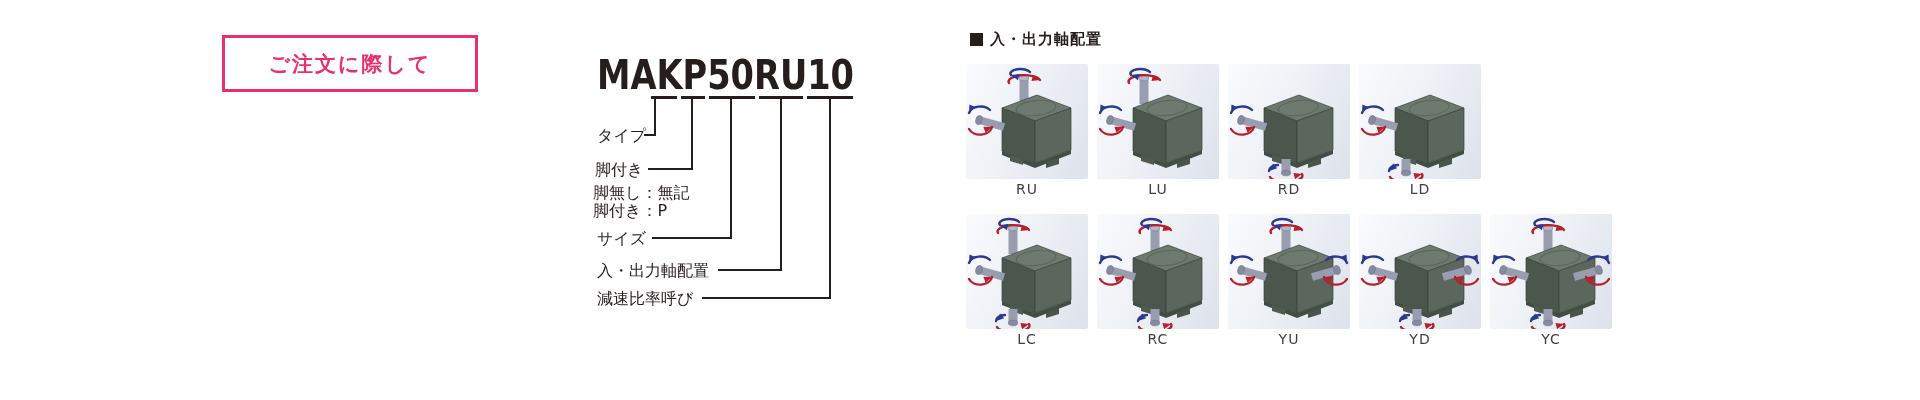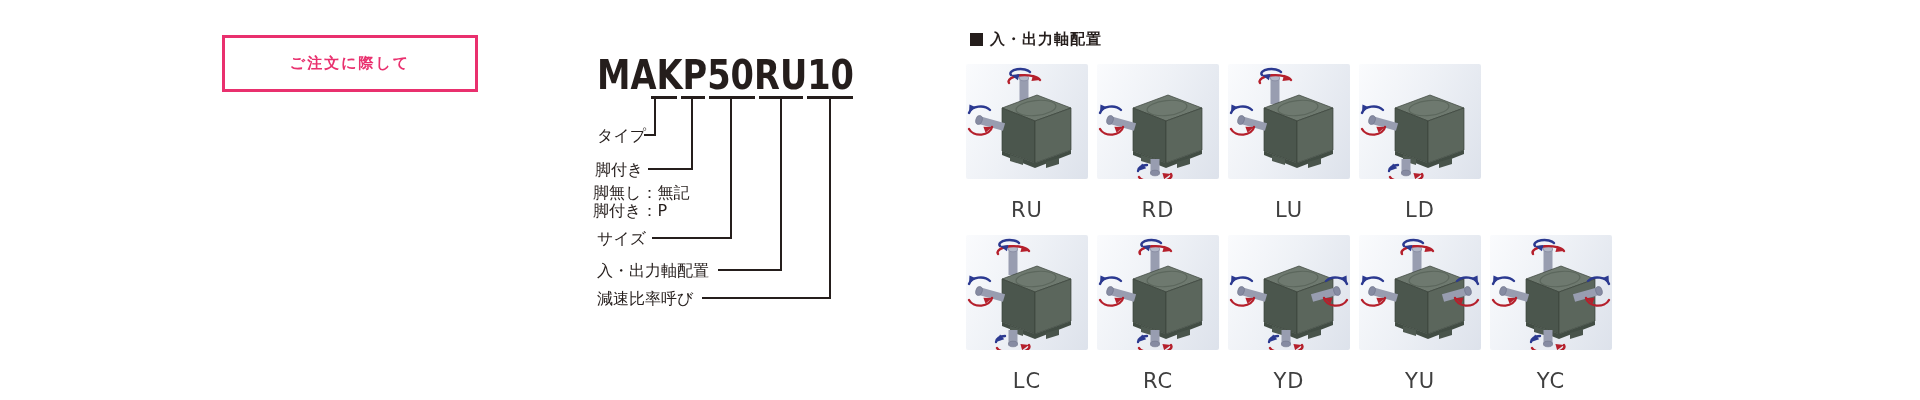--- a/index.html
+++ b/index.html
@@ -7,42 +7,42 @@
     position:relative;width:1920px;height:400px;background:#ffffff;overflow:hidden;
     font-family:"DejaVu Sans","Liberation Sans",sans-serif;color:#251e1c;
   }
   
   .order-box{
     position:absolute;left:222px;top:35px;width:250px;height:51px;
     border:3px solid #e9306e;display:flex;align-items:center;justify-content:center;
     box-sizing:content-box;background:#ffffff;
   }
   .order-box span{
-    font-size:15px;font-weight:bold;color:#e9306e;letter-spacing:2px;white-space:nowrap;
+    font-size:21px;font-weight:bold;color:#e9306e;letter-spacing:2px;white-space:nowrap;
   }
   
   .model-diagram{position:absolute;left:580px;top:40px;width:330px;height:300px;}
   .code-text{font-size:40px;font-weight:bold;fill:#251e1c;letter-spacing:0px;}
   .diagram-label{font-size:16px;fill:#251e1c;}
   .diagram-line{stroke:#251e1c;stroke-width:2;fill:none;}
   .diagram-bar{fill:#251e1c;}
   
   .arr-section{position:absolute;left:966px;top:30px;}
   .arr-heading{display:flex;align-items:center;margin-left:4px;height:19px;}
   .arr-heading .bullet{width:13px;height:13px;background:#251e1c;margin-right:7px;flex:0 0 auto;}
   .arr-heading .htext{font-size:15px;font-weight:600;letter-spacing:1px;white-space:nowrap;}
   .unit-row{display:flex;gap:9px;margin-top:15px;}
   .unit-cell{display:flex;flex-direction:column;align-items:center;width:122px;}
   .tile{
     width:122px;height:115px;
     background:linear-gradient(115deg,#fafbfd 0%,#eef1f6 45%,#dde2eb 100%);
     border-radius:2px;
   }
   .tile svg{display:block;}
-  .unit-label{margin-top:22px;font-size:21px;line-height:19px;color:#3f3f3f;letter-spacing:1px;}
+  .unit-label{margin-top:1px;font-size:14px;line-height:19px;color:#3f3f3f;letter-spacing:1px;}
 </style>
 </head>
 <body>
 
 <div class="page">
 
   <div class="order-box">
     <span>ご注文に際して</span>
   </div>
 
@@ -105,20 +105,46 @@
                 <polygon points="0,0 -8,-3.2 -8,3.2" fill="#b5202c" transform="translate(74,16) rotate(15)"></polygon>
                 <path d="M64,8 A9,4 0 0 0 45,11" fill="none" stroke="#2b3990" stroke-width="2.4" stroke-linecap="round"></path>
                 <polygon points="0,0 -8,-3.2 -8,3.2" fill="#2b3990" transform="translate(45,11) rotate(195)"></polygon>
               </svg>
             </div>
             <div class="unit-label">RU</div>
           </div>
           <div class="unit-cell">
             <div class="tile">
               <svg width="122" height="115" viewBox="0 0 122 115">
+                <line x1="47" y1="14" x2="47" y2="40" stroke="#989db0" stroke-width="9"></line>
+            <ellipse cx="47" cy="14" rx="4.6" ry="2.8" fill="#b3b8c8" stroke="#7d8298" stroke-width="0.6"></ellipse>
+      <path d="M36,44 L71,31 L105,44 L69,57 Z" fill="#6e796f" stroke="#39423a" stroke-width="0.7"></path>
+      <ellipse cx="70" cy="44" rx="20" ry="7.5" fill="none" stroke="#5c675d" stroke-width="1.2" transform="rotate(-6 70 44)"></ellipse>
+      <path d="M36,44 L69,57 L69,99 L36,87 Z" fill="#4b564d" stroke="#39423a" stroke-width="0.7"></path>
+      <path d="M69,57 L105,44 L105,86 L69,99 Z" fill="#5b665c" stroke="#39423a" stroke-width="0.7"></path>
+      <path d="M36,87 L69,99 L105,86 L105,90 L69,104 L36,91 Z" fill="#424d44"></path>
+      <path d="M44,91 l13,4 v6 l-13,-4 z" fill="#4f5a51"></path>
+      <path d="M80,98 l13,-4 v6 l-13,4 z" fill="#49544b"></path>
+                <line x1="13" y1="56" x2="38" y2="63" stroke="#989db0" stroke-width="8"></line>
+            <ellipse cx="13" cy="56" rx="3.2" ry="4.6" fill="#868ba2" stroke="#6e7389" stroke-width="0.6" transform="rotate(15 13 56)"></ellipse>
+                <path d="M24,46 A12,9 0 0 0 3,49" fill="none" stroke="#2b3990" stroke-width="2.4" stroke-linecap="round"></path>
+                <polygon points="0,0 -8,-3.2 -8,3.2" fill="#2b3990" transform="translate(3,49) rotate(115)"></polygon>
+                <path d="M3,65 A12,9 0 0 0 26,63" fill="none" stroke="#b5202c" stroke-width="2.4" stroke-linecap="round"></path>
+                <polygon points="0,0 -8,-3.2 -8,3.2" fill="#b5202c" transform="translate(26,63) rotate(-20)"></polygon>
+                <path d="M32,19 A15,6 0 0 1 63,16" fill="none" stroke="#b5202c" stroke-width="2.4" stroke-linecap="round"></path>
+                <polygon points="0,0 -8,-3.2 -8,3.2" fill="#b5202c" transform="translate(63,16) rotate(15)"></polygon>
+                <path d="M53,8 A9,4 0 0 0 34,11" fill="none" stroke="#2b3990" stroke-width="2.4" stroke-linecap="round"></path>
+                <polygon points="0,0 -8,-3.2 -8,3.2" fill="#2b3990" transform="translate(34,11) rotate(195)"></polygon>
+              </svg>
+            </div>
+            <div class="unit-label">LU</div>
+          </div>
+          <div class="unit-cell">
+            <div class="tile">
+              <svg width="122" height="115" viewBox="0 0 122 115">
       <path d="M36,44 L71,31 L105,44 L69,57 Z" fill="#6e796f" stroke="#39423a" stroke-width="0.7"></path>
       <ellipse cx="70" cy="44" rx="20" ry="7.5" fill="none" stroke="#5c675d" stroke-width="1.2" transform="rotate(-6 70 44)"></ellipse>
       <path d="M36,44 L69,57 L69,99 L36,87 Z" fill="#4b564d" stroke="#39423a" stroke-width="0.7"></path>
       <path d="M69,57 L105,44 L105,86 L69,99 Z" fill="#5b665c" stroke="#39423a" stroke-width="0.7"></path>
       <path d="M36,87 L69,99 L105,86 L105,90 L69,104 L36,91 Z" fill="#424d44"></path>
       <path d="M44,91 l13,4 v6 l-13,-4 z" fill="#4f5a51"></path>
       <path d="M80,98 l13,-4 v6 l-13,4 z" fill="#49544b"></path>
                 <line x1="58" y1="95" x2="58" y2="109" stroke="#989db0" stroke-width="9"></line>
             <ellipse cx="58" cy="109" rx="4.6" ry="2.8" fill="#868ba2" stroke="#6e7389" stroke-width="0.6"></ellipse>
                 <path d="M50,101 A9,6 0 0 0 41,107" fill="none" stroke="#2b3990" stroke-width="2.4" stroke-linecap="round"></path>
@@ -131,46 +157,20 @@
                 <polygon points="0,0 -8,-3.2 -8,3.2" fill="#2b3990" transform="translate(3,49) rotate(115)"></polygon>
                 <path d="M3,65 A12,9 0 0 0 26,63" fill="none" stroke="#b5202c" stroke-width="2.4" stroke-linecap="round"></path>
                 <polygon points="0,0 -8,-3.2 -8,3.2" fill="#b5202c" transform="translate(26,63) rotate(-20)"></polygon>
               </svg>
             </div>
             <div class="unit-label">RD</div>
           </div>
           <div class="unit-cell">
             <div class="tile">
               <svg width="122" height="115" viewBox="0 0 122 115">
-                <line x1="47" y1="14" x2="47" y2="40" stroke="#989db0" stroke-width="9"></line>
-            <ellipse cx="47" cy="14" rx="4.6" ry="2.8" fill="#b3b8c8" stroke="#7d8298" stroke-width="0.6"></ellipse>
-      <path d="M36,44 L71,31 L105,44 L69,57 Z" fill="#6e796f" stroke="#39423a" stroke-width="0.7"></path>
-      <ellipse cx="70" cy="44" rx="20" ry="7.5" fill="none" stroke="#5c675d" stroke-width="1.2" transform="rotate(-6 70 44)"></ellipse>
-      <path d="M36,44 L69,57 L69,99 L36,87 Z" fill="#4b564d" stroke="#39423a" stroke-width="0.7"></path>
-      <path d="M69,57 L105,44 L105,86 L69,99 Z" fill="#5b665c" stroke="#39423a" stroke-width="0.7"></path>
-      <path d="M36,87 L69,99 L105,86 L105,90 L69,104 L36,91 Z" fill="#424d44"></path>
-      <path d="M44,91 l13,4 v6 l-13,-4 z" fill="#4f5a51"></path>
-      <path d="M80,98 l13,-4 v6 l-13,4 z" fill="#49544b"></path>
-                <line x1="13" y1="56" x2="38" y2="63" stroke="#989db0" stroke-width="8"></line>
-            <ellipse cx="13" cy="56" rx="3.2" ry="4.6" fill="#868ba2" stroke="#6e7389" stroke-width="0.6" transform="rotate(15 13 56)"></ellipse>
-                <path d="M24,46 A12,9 0 0 0 3,49" fill="none" stroke="#2b3990" stroke-width="2.4" stroke-linecap="round"></path>
-                <polygon points="0,0 -8,-3.2 -8,3.2" fill="#2b3990" transform="translate(3,49) rotate(115)"></polygon>
-                <path d="M3,65 A12,9 0 0 0 26,63" fill="none" stroke="#b5202c" stroke-width="2.4" stroke-linecap="round"></path>
-                <polygon points="0,0 -8,-3.2 -8,3.2" fill="#b5202c" transform="translate(26,63) rotate(-20)"></polygon>
-                <path d="M32,19 A15,6 0 0 1 63,16" fill="none" stroke="#b5202c" stroke-width="2.4" stroke-linecap="round"></path>
-                <polygon points="0,0 -8,-3.2 -8,3.2" fill="#b5202c" transform="translate(63,16) rotate(15)"></polygon>
-                <path d="M53,8 A9,4 0 0 0 34,11" fill="none" stroke="#2b3990" stroke-width="2.4" stroke-linecap="round"></path>
-                <polygon points="0,0 -8,-3.2 -8,3.2" fill="#2b3990" transform="translate(34,11) rotate(195)"></polygon>
-              </svg>
-            </div>
-            <div class="unit-label">LU</div>
-          </div>
-          <div class="unit-cell">
-            <div class="tile">
-              <svg width="122" height="115" viewBox="0 0 122 115">
       <path d="M36,44 L71,31 L105,44 L69,57 Z" fill="#6e796f" stroke="#39423a" stroke-width="0.7"></path>
       <ellipse cx="70" cy="44" rx="20" ry="7.5" fill="none" stroke="#5c675d" stroke-width="1.2" transform="rotate(-6 70 44)"></ellipse>
       <path d="M36,44 L69,57 L69,99 L36,87 Z" fill="#4b564d" stroke="#39423a" stroke-width="0.7"></path>
       <path d="M69,57 L105,44 L105,86 L69,99 Z" fill="#5b665c" stroke="#39423a" stroke-width="0.7"></path>
       <path d="M36,87 L69,99 L105,86 L105,90 L69,104 L36,91 Z" fill="#424d44"></path>
       <path d="M44,91 l13,4 v6 l-13,-4 z" fill="#4f5a51"></path>
       <path d="M80,98 l13,-4 v6 l-13,4 z" fill="#49544b"></path>
                 <line x1="47" y1="95" x2="47" y2="109" stroke="#989db0" stroke-width="9"></line>
             <ellipse cx="47" cy="109" rx="4.6" ry="2.8" fill="#868ba2" stroke="#6e7389" stroke-width="0.6"></ellipse>
                 <path d="M39,101 A9,6 0 0 0 30,107" fill="none" stroke="#2b3990" stroke-width="2.4" stroke-linecap="round"></path>
@@ -245,52 +245,20 @@
                 <polygon points="0,0 -8,-3.2 -8,3.2" fill="#2b3990" transform="translate(3,49) rotate(115)"></polygon>
                 <path d="M3,65 A12,9 0 0 0 26,63" fill="none" stroke="#b5202c" stroke-width="2.4" stroke-linecap="round"></path>
                 <polygon points="0,0 -8,-3.2 -8,3.2" fill="#b5202c" transform="translate(26,63) rotate(-20)"></polygon>
                 <path d="M43,19 A15,6 0 0 1 74,16" fill="none" stroke="#b5202c" stroke-width="2.4" stroke-linecap="round"></path>
                 <polygon points="0,0 -8,-3.2 -8,3.2" fill="#b5202c" transform="translate(74,16) rotate(15)"></polygon>
                 <path d="M64,8 A9,4 0 0 0 45,11" fill="none" stroke="#2b3990" stroke-width="2.4" stroke-linecap="round"></path>
                 <polygon points="0,0 -8,-3.2 -8,3.2" fill="#2b3990" transform="translate(45,11) rotate(195)"></polygon>
               </svg>
             </div>
             <div class="unit-label">RC</div>
-          </div>
-          <div class="unit-cell">
-            <div class="tile">
-              <svg width="122" height="115" viewBox="0 0 122 115">
-      <path d="M36,44 L71,31 L105,44 L69,57 Z" fill="#6e796f" stroke="#39423a" stroke-width="0.7"></path>
-      <ellipse cx="70" cy="44" rx="20" ry="7.5" fill="none" stroke="#5c675d" stroke-width="1.2" transform="rotate(-6 70 44)"></ellipse>
-      <path d="M36,44 L69,57 L69,99 L36,87 Z" fill="#4b564d" stroke="#39423a" stroke-width="0.7"></path>
-      <path d="M69,57 L105,44 L105,86 L69,99 Z" fill="#5b665c" stroke="#39423a" stroke-width="0.7"></path>
-      <path d="M36,87 L69,99 L105,86 L105,90 L69,104 L36,91 Z" fill="#424d44"></path>
-      <path d="M44,91 l13,4 v6 l-13,-4 z" fill="#4f5a51"></path>
-      <path d="M80,98 l13,-4 v6 l-13,4 z" fill="#49544b"></path>
-                <line x1="58" y1="95" x2="58" y2="109" stroke="#989db0" stroke-width="9"></line>
-            <ellipse cx="58" cy="109" rx="4.6" ry="2.8" fill="#868ba2" stroke="#6e7389" stroke-width="0.6"></ellipse>
-                <path d="M50,101 A9,6 0 0 0 41,107" fill="none" stroke="#2b3990" stroke-width="2.4" stroke-linecap="round"></path>
-                <polygon points="0,0 -8,-3.2 -8,3.2" fill="#2b3990" transform="translate(41,107) rotate(140)"></polygon>
-                <path d="M42,113 A15,6 0 0 0 74,110" fill="none" stroke="#b5202c" stroke-width="2.4" stroke-linecap="round"></path>
-                <polygon points="0,0 -8,-3.2 -8,3.2" fill="#b5202c" transform="translate(74,110) rotate(-15)"></polygon>
-                <line x1="13" y1="56" x2="38" y2="63" stroke="#989db0" stroke-width="8"></line>
-            <ellipse cx="13" cy="56" rx="3.2" ry="4.6" fill="#868ba2" stroke="#6e7389" stroke-width="0.6" transform="rotate(15 13 56)"></ellipse>
-                <path d="M24,46 A12,9 0 0 0 3,49" fill="none" stroke="#2b3990" stroke-width="2.4" stroke-linecap="round"></path>
-                <polygon points="0,0 -8,-3.2 -8,3.2" fill="#2b3990" transform="translate(3,49) rotate(115)"></polygon>
-                <path d="M3,65 A12,9 0 0 0 26,63" fill="none" stroke="#b5202c" stroke-width="2.4" stroke-linecap="round"></path>
-                <polygon points="0,0 -8,-3.2 -8,3.2" fill="#b5202c" transform="translate(26,63) rotate(-20)"></polygon>
-                <line x1="109" y1="56" x2="84" y2="63" stroke="#989db0" stroke-width="8"></line>
-            <ellipse cx="109" cy="56" rx="3.2" ry="4.6" fill="#868ba2" stroke="#6e7389" stroke-width="0.6" transform="rotate(-15 109 56)"></ellipse>
-                <path d="M98,46 A12,9 0 0 1 119,49" fill="none" stroke="#2b3990" stroke-width="2.4" stroke-linecap="round"></path>
-                <polygon points="0,0 -8,-3.2 -8,3.2" fill="#2b3990" transform="translate(119,49) rotate(65)"></polygon>
-                <path d="M119,65 A12,9 0 0 1 96,63" fill="none" stroke="#b5202c" stroke-width="2.4" stroke-linecap="round"></path>
-                <polygon points="0,0 -8,-3.2 -8,3.2" fill="#b5202c" transform="translate(96,63) rotate(200)"></polygon>
-              </svg>
-            </div>
-            <div class="unit-label">YD</div>
           </div>
           <div class="unit-cell">
             <div class="tile">
               <svg width="122" height="115" viewBox="0 0 122 115">
                 <line x1="58" y1="14" x2="58" y2="40" stroke="#989db0" stroke-width="9"></line>
             <ellipse cx="58" cy="14" rx="4.6" ry="2.8" fill="#b3b8c8" stroke="#7d8298" stroke-width="0.6"></ellipse>
       <path d="M36,44 L71,31 L105,44 L69,57 Z" fill="#6e796f" stroke="#39423a" stroke-width="0.7"></path>
       <ellipse cx="70" cy="44" rx="20" ry="7.5" fill="none" stroke="#5c675d" stroke-width="1.2" transform="rotate(-6 70 44)"></ellipse>
       <path d="M36,44 L69,57 L69,99 L36,87 Z" fill="#4b564d" stroke="#39423a" stroke-width="0.7"></path>
       <path d="M69,57 L105,44 L105,86 L69,99 Z" fill="#5b665c" stroke="#39423a" stroke-width="0.7"></path>
@@ -313,20 +281,52 @@
                 <polygon points="0,0 -8,-3.2 -8,3.2" fill="#b5202c" transform="translate(74,16) rotate(15)"></polygon>
                 <path d="M64,8 A9,4 0 0 0 45,11" fill="none" stroke="#2b3990" stroke-width="2.4" stroke-linecap="round"></path>
                 <polygon points="0,0 -8,-3.2 -8,3.2" fill="#2b3990" transform="translate(45,11) rotate(195)"></polygon>
               </svg>
             </div>
             <div class="unit-label">YU</div>
           </div>
           <div class="unit-cell">
             <div class="tile">
               <svg width="122" height="115" viewBox="0 0 122 115">
+      <path d="M36,44 L71,31 L105,44 L69,57 Z" fill="#6e796f" stroke="#39423a" stroke-width="0.7"></path>
+      <ellipse cx="70" cy="44" rx="20" ry="7.5" fill="none" stroke="#5c675d" stroke-width="1.2" transform="rotate(-6 70 44)"></ellipse>
+      <path d="M36,44 L69,57 L69,99 L36,87 Z" fill="#4b564d" stroke="#39423a" stroke-width="0.7"></path>
+      <path d="M69,57 L105,44 L105,86 L69,99 Z" fill="#5b665c" stroke="#39423a" stroke-width="0.7"></path>
+      <path d="M36,87 L69,99 L105,86 L105,90 L69,104 L36,91 Z" fill="#424d44"></path>
+      <path d="M44,91 l13,4 v6 l-13,-4 z" fill="#4f5a51"></path>
+      <path d="M80,98 l13,-4 v6 l-13,4 z" fill="#49544b"></path>
+                <line x1="58" y1="95" x2="58" y2="109" stroke="#989db0" stroke-width="9"></line>
+            <ellipse cx="58" cy="109" rx="4.6" ry="2.8" fill="#868ba2" stroke="#6e7389" stroke-width="0.6"></ellipse>
+                <path d="M50,101 A9,6 0 0 0 41,107" fill="none" stroke="#2b3990" stroke-width="2.4" stroke-linecap="round"></path>
+                <polygon points="0,0 -8,-3.2 -8,3.2" fill="#2b3990" transform="translate(41,107) rotate(140)"></polygon>
+                <path d="M42,113 A15,6 0 0 0 74,110" fill="none" stroke="#b5202c" stroke-width="2.4" stroke-linecap="round"></path>
+                <polygon points="0,0 -8,-3.2 -8,3.2" fill="#b5202c" transform="translate(74,110) rotate(-15)"></polygon>
+                <line x1="13" y1="56" x2="38" y2="63" stroke="#989db0" stroke-width="8"></line>
+            <ellipse cx="13" cy="56" rx="3.2" ry="4.6" fill="#868ba2" stroke="#6e7389" stroke-width="0.6" transform="rotate(15 13 56)"></ellipse>
+                <path d="M24,46 A12,9 0 0 0 3,49" fill="none" stroke="#2b3990" stroke-width="2.4" stroke-linecap="round"></path>
+                <polygon points="0,0 -8,-3.2 -8,3.2" fill="#2b3990" transform="translate(3,49) rotate(115)"></polygon>
+                <path d="M3,65 A12,9 0 0 0 26,63" fill="none" stroke="#b5202c" stroke-width="2.4" stroke-linecap="round"></path>
+                <polygon points="0,0 -8,-3.2 -8,3.2" fill="#b5202c" transform="translate(26,63) rotate(-20)"></polygon>
+                <line x1="109" y1="56" x2="84" y2="63" stroke="#989db0" stroke-width="8"></line>
+            <ellipse cx="109" cy="56" rx="3.2" ry="4.6" fill="#868ba2" stroke="#6e7389" stroke-width="0.6" transform="rotate(-15 109 56)"></ellipse>
+                <path d="M98,46 A12,9 0 0 1 119,49" fill="none" stroke="#2b3990" stroke-width="2.4" stroke-linecap="round"></path>
+                <polygon points="0,0 -8,-3.2 -8,3.2" fill="#2b3990" transform="translate(119,49) rotate(65)"></polygon>
+                <path d="M119,65 A12,9 0 0 1 96,63" fill="none" stroke="#b5202c" stroke-width="2.4" stroke-linecap="round"></path>
+                <polygon points="0,0 -8,-3.2 -8,3.2" fill="#b5202c" transform="translate(96,63) rotate(200)"></polygon>
+              </svg>
+            </div>
+            <div class="unit-label">YD</div>
+          </div>
+          <div class="unit-cell">
+            <div class="tile">
+              <svg width="122" height="115" viewBox="0 0 122 115">
                 <line x1="58" y1="14" x2="58" y2="40" stroke="#989db0" stroke-width="9"></line>
             <ellipse cx="58" cy="14" rx="4.6" ry="2.8" fill="#b3b8c8" stroke="#7d8298" stroke-width="0.6"></ellipse>
       <path d="M36,44 L71,31 L105,44 L69,57 Z" fill="#6e796f" stroke="#39423a" stroke-width="0.7"></path>
       <ellipse cx="70" cy="44" rx="20" ry="7.5" fill="none" stroke="#5c675d" stroke-width="1.2" transform="rotate(-6 70 44)"></ellipse>
       <path d="M36,44 L69,57 L69,99 L36,87 Z" fill="#4b564d" stroke="#39423a" stroke-width="0.7"></path>
       <path d="M69,57 L105,44 L105,86 L69,99 Z" fill="#5b665c" stroke="#39423a" stroke-width="0.7"></path>
       <path d="M36,87 L69,99 L105,86 L105,90 L69,104 L36,91 Z" fill="#424d44"></path>
       <path d="M44,91 l13,4 v6 l-13,-4 z" fill="#4f5a51"></path>
       <path d="M80,98 l13,-4 v6 l-13,4 z" fill="#49544b"></path>
                 <line x1="58" y1="95" x2="58" y2="109" stroke="#989db0" stroke-width="9"></line>

